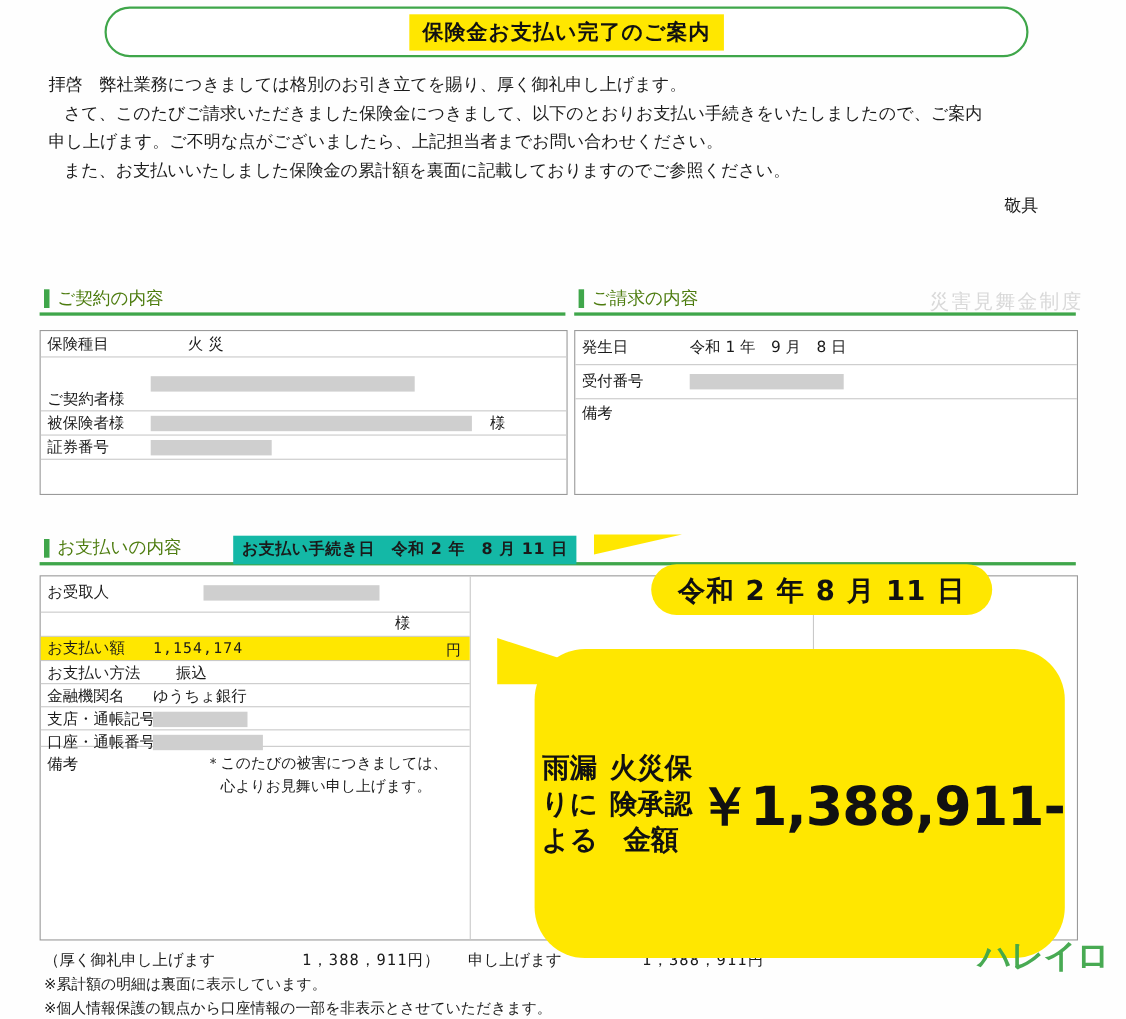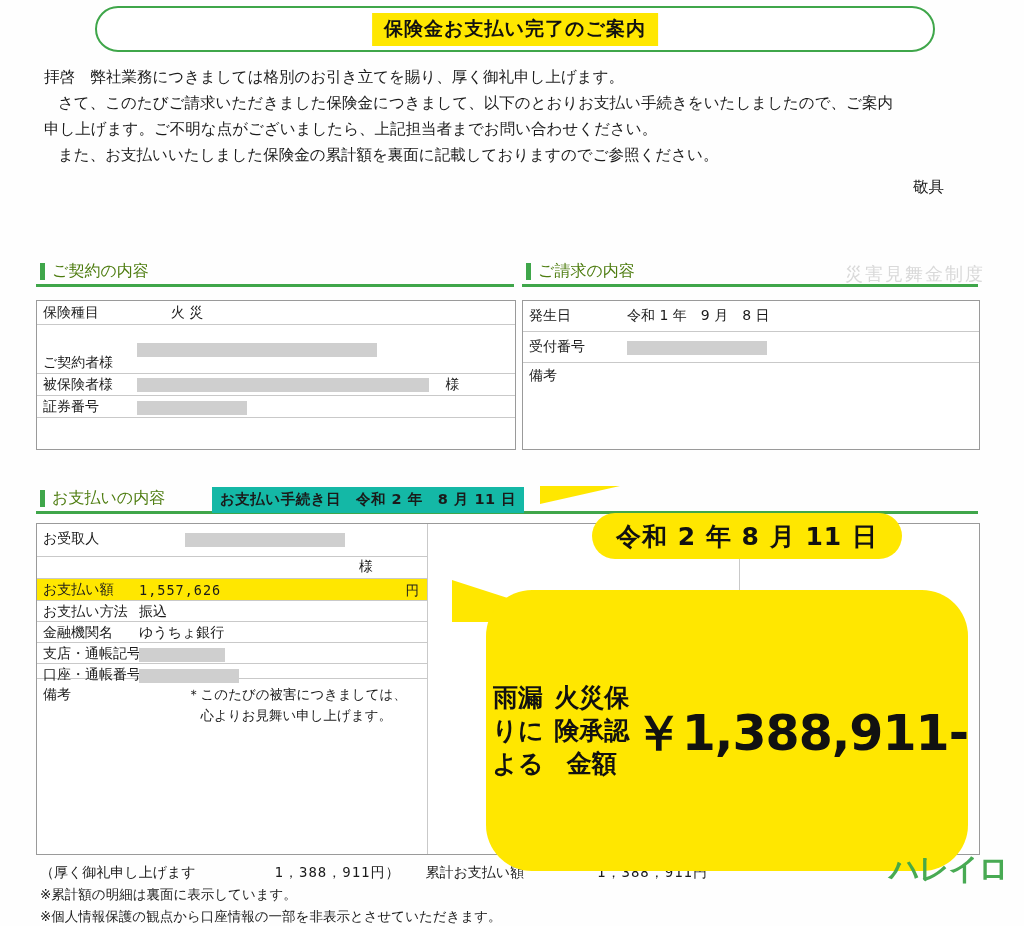--- a/index.html
+++ b/index.html
@@ -404,26 +404,26 @@
       </span>
     </div>
     <div class="pay-row" style="top:32px;">
       <span class="k"></span>
       <span class="v" style="padding-left:220px;">様</span>
     </div>
 
     <div class="pay-row hl-amount" style="top:55px; position:absolute;">
       <span class="k">お支払い額</span>
       <span class="v" style="position:relative;">
-        <span class="amount-val">1,557,626</span>
+        <span class="amount-val">1,154,174</span>
         <span class="amount-yen">円</span>
       </span>
     </div>
 
-    <div class="pay-row" style="top:77px;">
+    <div class="pay-row" style="top:77px;gap:21px;">
       <span class="k">お支払い方法</span>
       <span class="v">振込</span>
     </div>
     <div class="pay-row" style="top:98px;">
       <span class="k">金融機関名</span>
       <span class="v">ゆうちょ銀行</span>
     </div>
     <div class="pay-row" style="top:119px;">
       <span class="k">支店・通帳記号</span>
       <span class="v">
@@ -444,21 +444,21 @@
       <div>＊このたびの被害につきましては、</div>
       <div>　心よりお見舞い申し上げます。</div>
     </div>
   </div>
 
   <div class="footer" id="footer-total">
     <span>（厚く御礼申し上げます</span>
     <span style="display:inline-block; width:70px;"></span>
     <span class="mono">1，388，911円）</span>
     <span style="display:inline-block; width:16px;"></span>
-    <span>累計お支払い額</span>
+    <span>申し上げます</span>
     <span style="display:inline-block; width:64px;"></span>
     <span class="mono">1，388，911円</span>
   </div>
   <div class="footer" id="footer-note1">※累計額の明細は裏面に表示しています。</div>
   <div class="footer" id="footer-note2">※個人情報保護の観点から口座情報の一部を非表示とさせていただきます。</div>
 
   <div id="callout-date-tail"></div>
   <div class="callout" id="callout-date">令和 2 年 8 月 11 日</div>
 
   <div id="callout-main-tail"></div>

